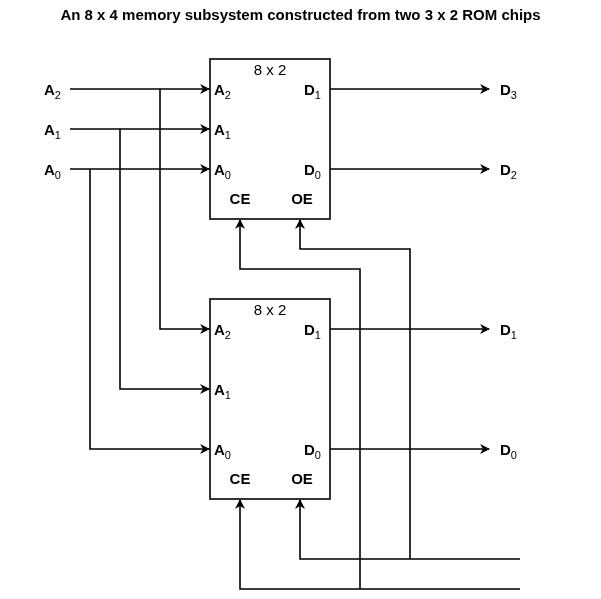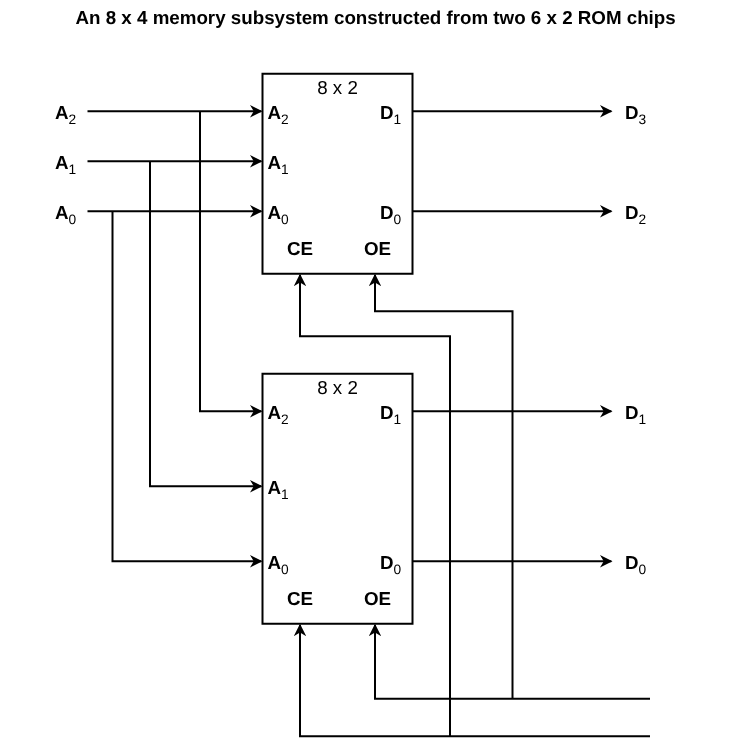--- a/index.html
+++ b/index.html
@@ -8,21 +8,21 @@
   svg { position: absolute; left: 0; top: 0; }
   .lbl { font-family: "Liberation Sans", sans-serif; font-weight: bold; font-size: 15px; fill: #000; }
   .sub { font-size: 11px; font-weight: normal; }
   .chiptitle { font-family: "Liberation Sans", sans-serif; font-size: 15px; fill: #000; }
   .wire { stroke: #000; stroke-width: 1.6; fill: none; }
   .box { stroke: #000; stroke-width: 1.6; fill: #fff; }
 </style>
 </head>
 <body>
 
-<div class="title">An 8 x 4 memory subsystem constructed from two 6 x 2 ROM chips</div>
+<div class="title">An 8 x 4 memory subsystem constructed from two 3 x 2 ROM chips</div>
 
 <svg width="601" height="599" viewBox="0 0 601 599">
   <defs>
     <marker id="arr" markerWidth="10" markerHeight="10" refX="9" refY="5" orient="auto" markerUnits="userSpaceOnUse">
       <path d="M0,0 L10,5 L0,10 L3,5 Z" fill="#000"></path>
     </marker>
   </defs>
 
   <rect class="box" x="210" y="59" width="120" height="160"></rect>
   <rect class="box" x="210" y="299" width="120" height="200"></rect>

